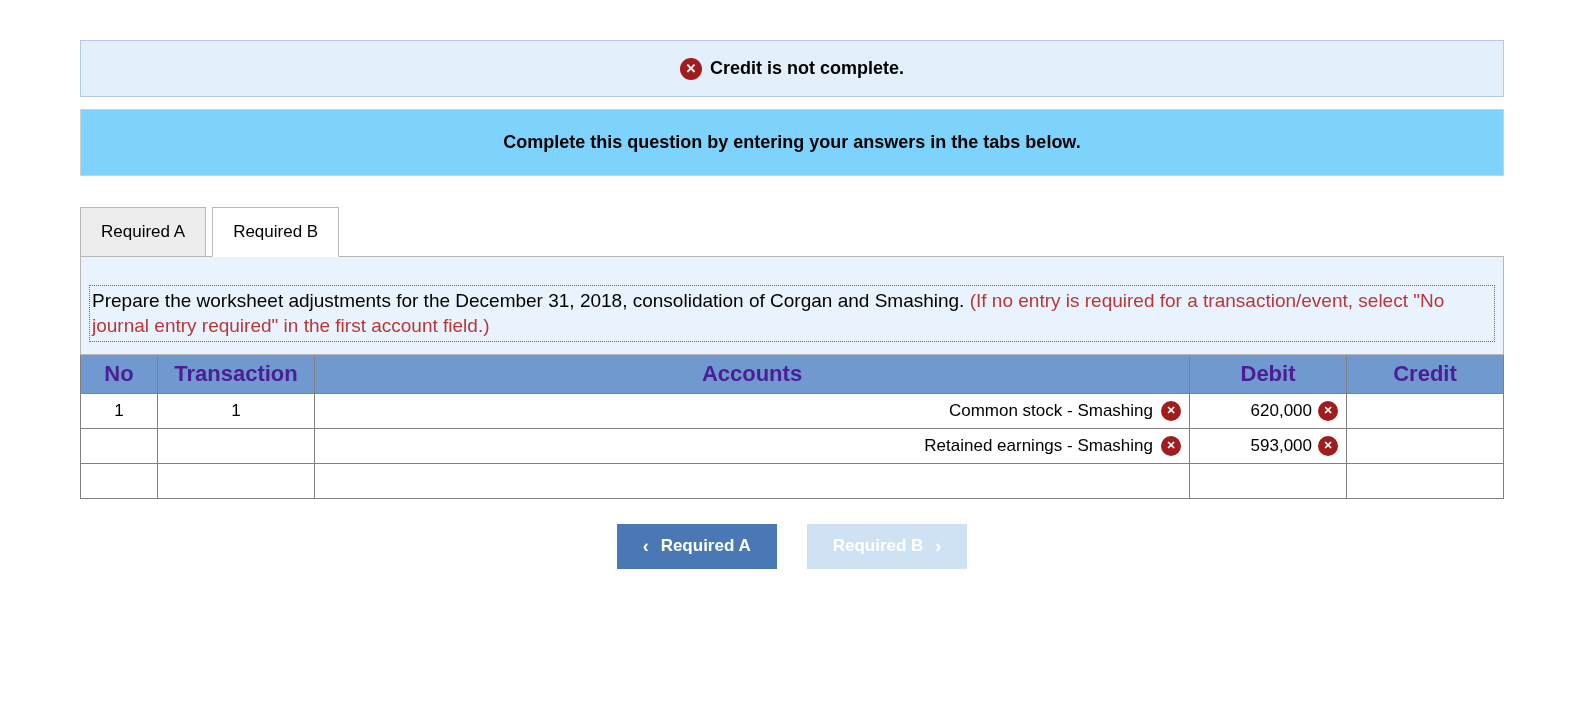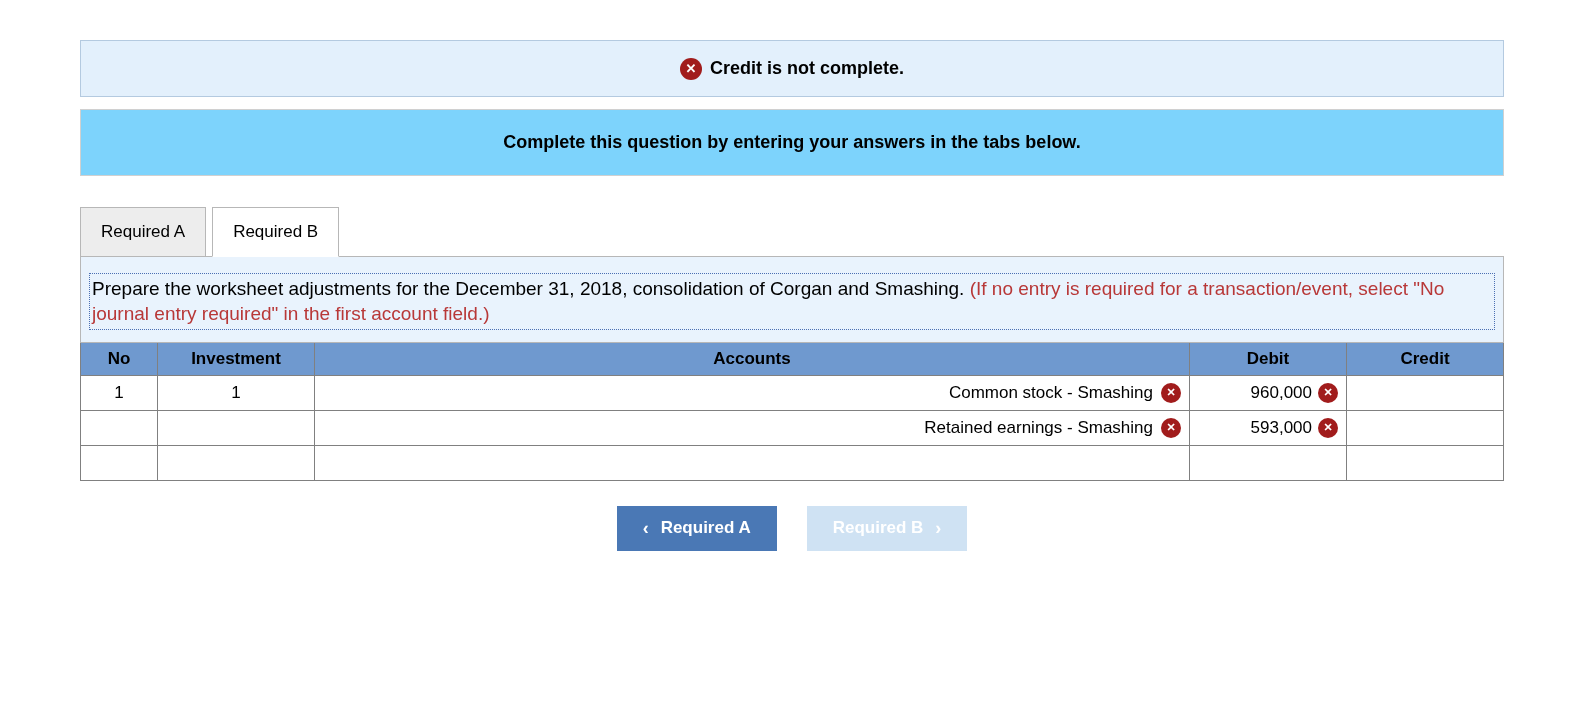--- a/index.html
+++ b/index.html
@@ -72,41 +72,41 @@
   }
   .tab-content {
     border: 1px solid #b7b7b7;
     background: #e9f3fd;
     padding: 0;
     margin-bottom: 0;
     position: relative;
   }
   .prompt-box {
     border: 1px dotted #4b6fb3;
-    margin: 16px 8px 12px 8px;
+    margin: 28px 8px 12px 8px;
     padding: 2px 2px 2px 2px;
     font-size: 19px;
     line-height: 1.35;
   }
   .prompt-box .hint {
     color: #b83838;
   }
   table.journal {
     border-collapse: collapse;
     width: 100%;
     margin-top: -1px;
   }
   table.journal th {
     background: #6f99cf;
-    color: #000000;
+    color: #4c1d95;
     font-weight: bold;
     border: 1px solid #808080;
     padding: 6px 8px;
     text-align: center;
-    font-size: 17px;
+    font-size: 22px;
   }
   table.journal td {
     border: 1px solid #808080;
     padding: 4px 8px;
     height: 26px;
     font-size: 17px;
     background: #fff;
     vertical-align: middle;
   }
   td.no-col { width: 60px; text-align: center; }
@@ -175,38 +175,38 @@
 <div class="tab-content">
   <div class="prompt-box">
     <span>Prepare the worksheet adjustments for the December 31, 2018, consolidation of Corgan and Smashing. </span><span class="hint">(If no entry is required for a transaction/event, select "No journal entry required" in the first account field.)</span>
   </div>
 </div>
 
 <table class="journal">
   <thead>
     <tr>
       <th>No</th>
-      <th>Investment</th>
+      <th>Transaction</th>
       <th>Accounts</th>
       <th>Debit</th>
       <th>Credit</th>
     </tr>
   </thead>
   <tbody id="journal-body">
   <tr>
         <td class="no-col">1</td>
         <td class="txn-col">1</td>
         <td class="acct-col">
           <div class="acct-wrap">
             <span>Common stock - Smashing</span>
             <span class="x-badge x-badge-sm">✕</span>
           </div>
         </td>
         <td class="debit-col"><span class="val-wrap">
-            <span>960,000</span>
+            <span>620,000</span>
             <span class="x-badge x-badge-sm">✕</span>
           </span></td>
         <td class="credit-col"></td>
       </tr>
       <tr>
         <td class="no-col"></td>
         <td class="txn-col"></td>
         <td class="acct-col">
           <div class="acct-wrap">
             <span>Retained earnings - Smashing</span>

